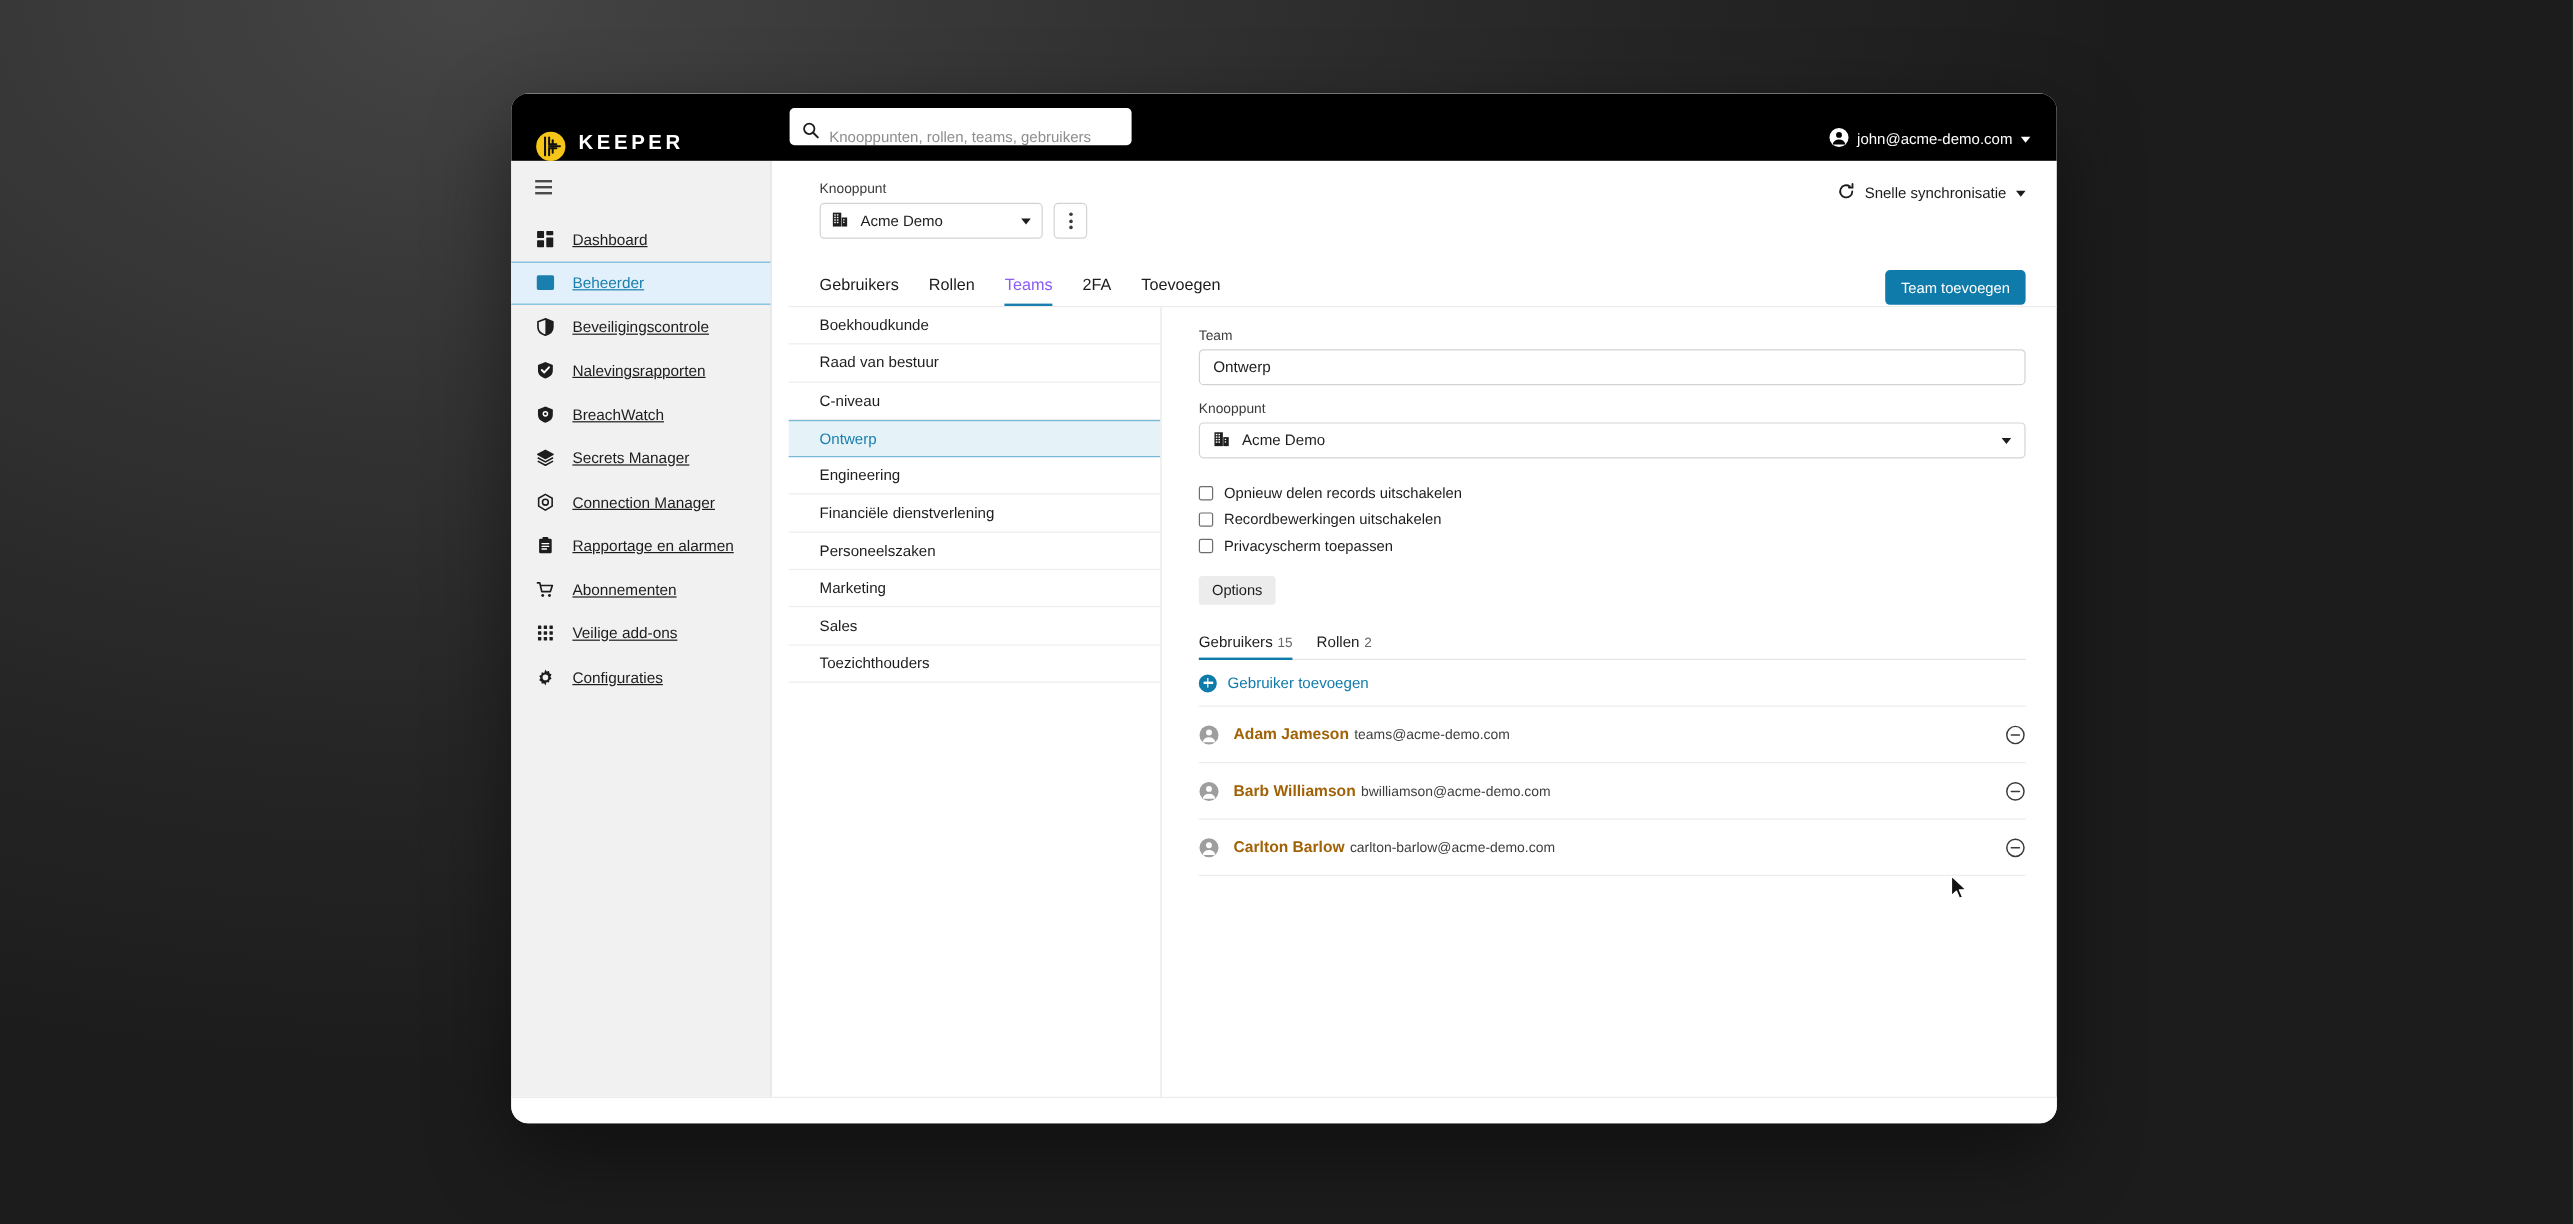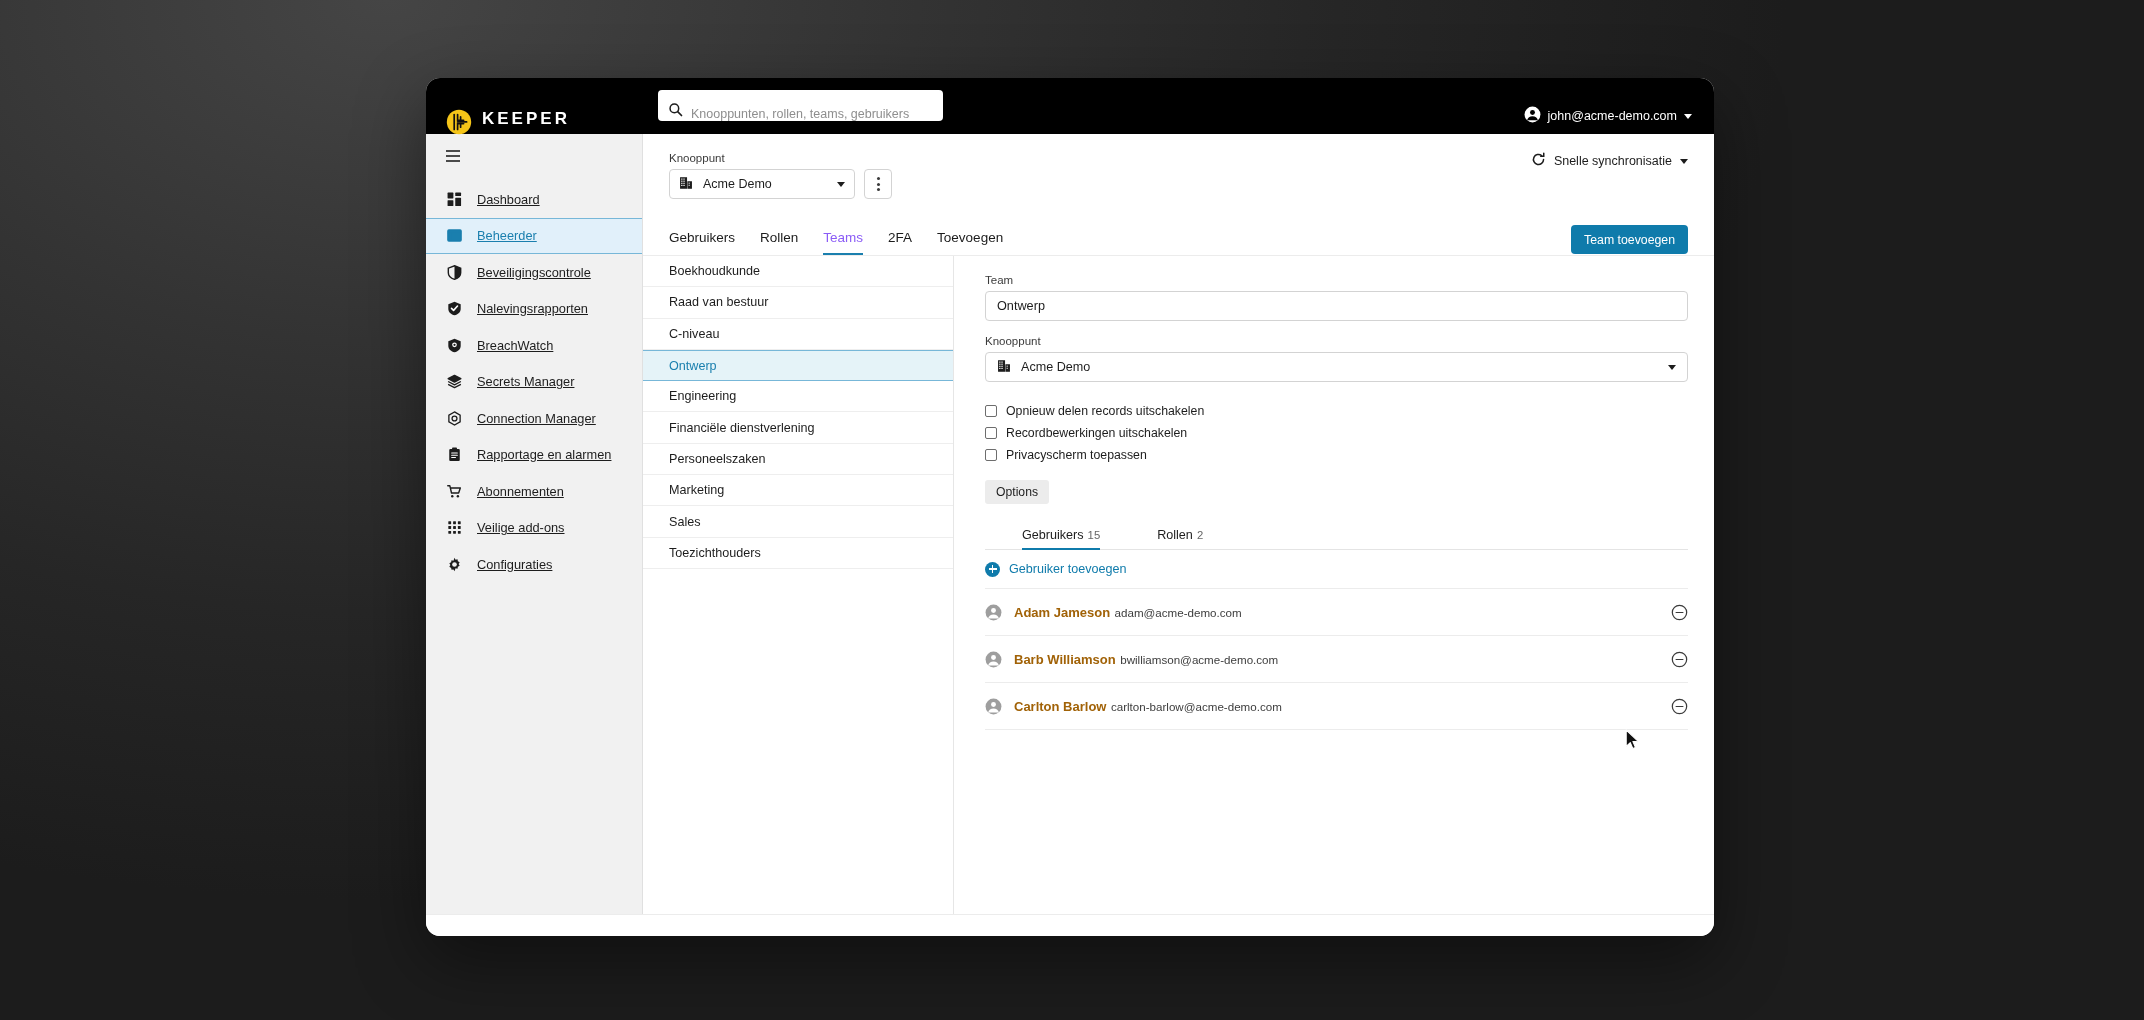--- a/index.html
+++ b/index.html
@@ -83,21 +83,21 @@
     font-size: 12.8px; color: #1d1d1d; cursor: pointer; text-decoration: underline;
   }
   .nav-item .ico { width: 17px; height: 17px; flex: 0 0 17px; display: flex; align-items: center; justify-content: center; }
   .nav-item.active {
     background: #e1f0fa; color: #1a7fae;
     border-top: 1px solid #77b7d8; border-bottom: 1px solid #77b7d8;
   }
   .nav-item.active .ico svg { stroke: #1a7fae; fill: #1a7fae; }
 
   
-  .main { flex: 1; display: flex; flex-direction: column; min-width: 0; }
+  .main { flex: 1; display: flex; flex-direction: column; min-width: 0; padding-left: 14px; }
 
   .main-head { padding: 18px 26px 0 26px; position: relative; }
   .field-label { font-size: 11.5px; color: #3b3b3b; margin-bottom: 5px; }
   .node-row { display: flex; align-items: center; gap: 9px; }
   .node-select {
     width: 186px; height: 30px; border: 1px solid #d3d3d3; border-radius: 4px;
     background: #fff; display: flex; align-items: center; gap: 10px;
     padding: 0 9px; font-size: 12.5px; color: #1d1d1d; cursor: pointer;
   }
   .node-select .sel-caret { margin-left: auto; }
@@ -174,21 +174,21 @@
     height: 24px; padding: 0 11px; font-size: 12.2px; color: #1d1d1d;
     cursor: pointer; font-family: "Liberation Sans", sans-serif;
   }
 
   .subtabs {
     margin-top: 20px; display: flex; gap: 20px; align-items: flex-end;
     border-bottom: 1px solid #e4e4e4; height: 26px;
   }
   .subtab {
     font-size: 12.6px; color: #1d1d1d; cursor: pointer; padding-bottom: 6px;
-    border-bottom: 2.5px solid transparent; margin-bottom: -1px; margin-left: 37px;
+    border-bottom: 2.5px solid transparent; margin-bottom: -1px;
   }
   .subtab.active { border-bottom-color: #0f7bab; }
   .subtab .cnt { color: #666; font-size: 11.3px; margin-left: 4px; }
 
   .add-user {
     display: flex; align-items: center; gap: 9px; height: 39px;
     color: #0f7bab; font-size: 12.6px; cursor: pointer;
     border-bottom: 1px solid #ececec;
   }
   .plus-circle {
@@ -562,21 +562,21 @@
           <div class="user-row">
             <span class="avatar">
               <svg viewBox="0 0 18 18" width="17" height="17">
                 <circle cx="9" cy="9" r="8.4" fill="#9e9e9e"></circle>
                 <circle cx="9" cy="6.8" r="2.6" fill="#fff"></circle>
                 <path d="M3.3 15.4a5.9 5.9 0 0 1 11.4 0z" fill="#fff"></path>
               </svg>
             </span>
             <span class="user-meta">
               <span class="user-name">Adam Jameson</span>
-              <span class="user-mail">adam@acme-demo.com</span>
+              <span class="user-mail">teams@acme-demo.com</span>
             </span>
             <span class="remove-btn">
               <svg viewBox="0 0 18 18" width="17" height="17" fill="none" stroke="#3a3a3a" stroke-width="1.3">
                 <circle cx="9" cy="9" r="7.6"></circle>
                   <path d="M5.4 9 H12.6" stroke-linecap="round"></path>
               </svg>
             </span>
           </div>
 
           <div class="user-row">

